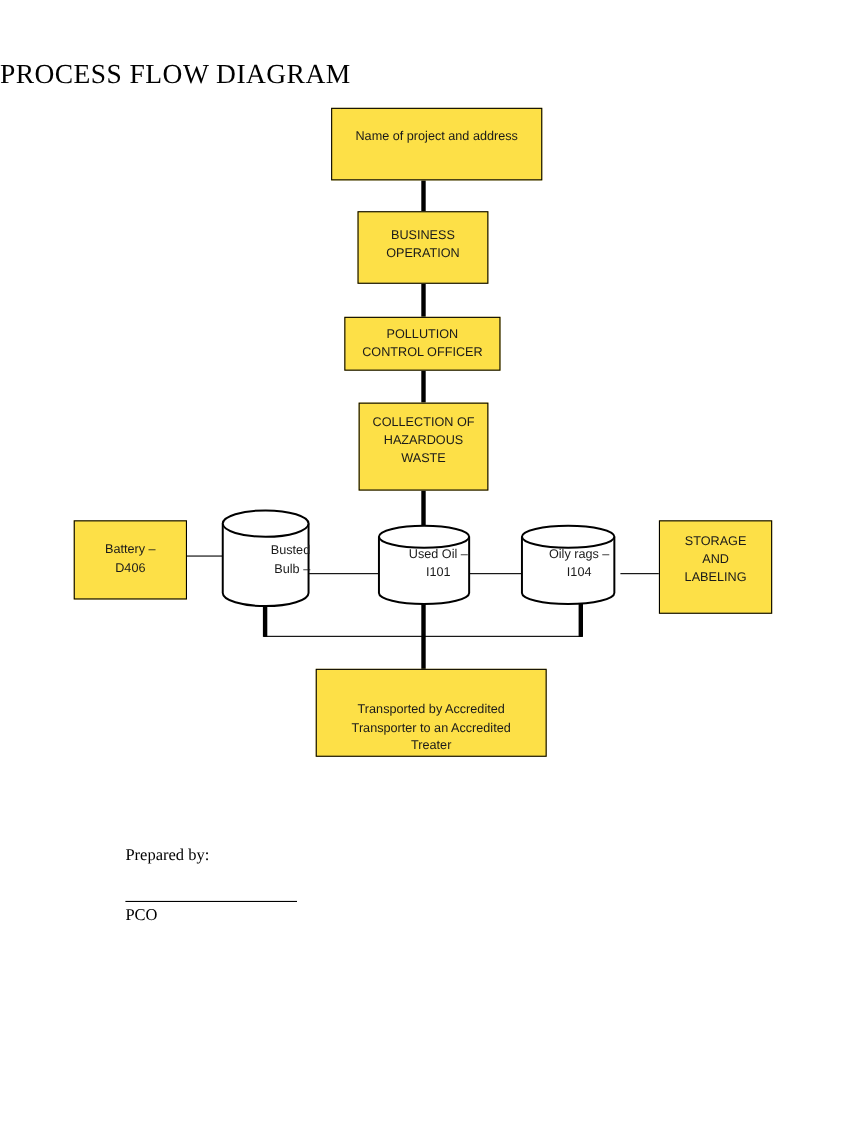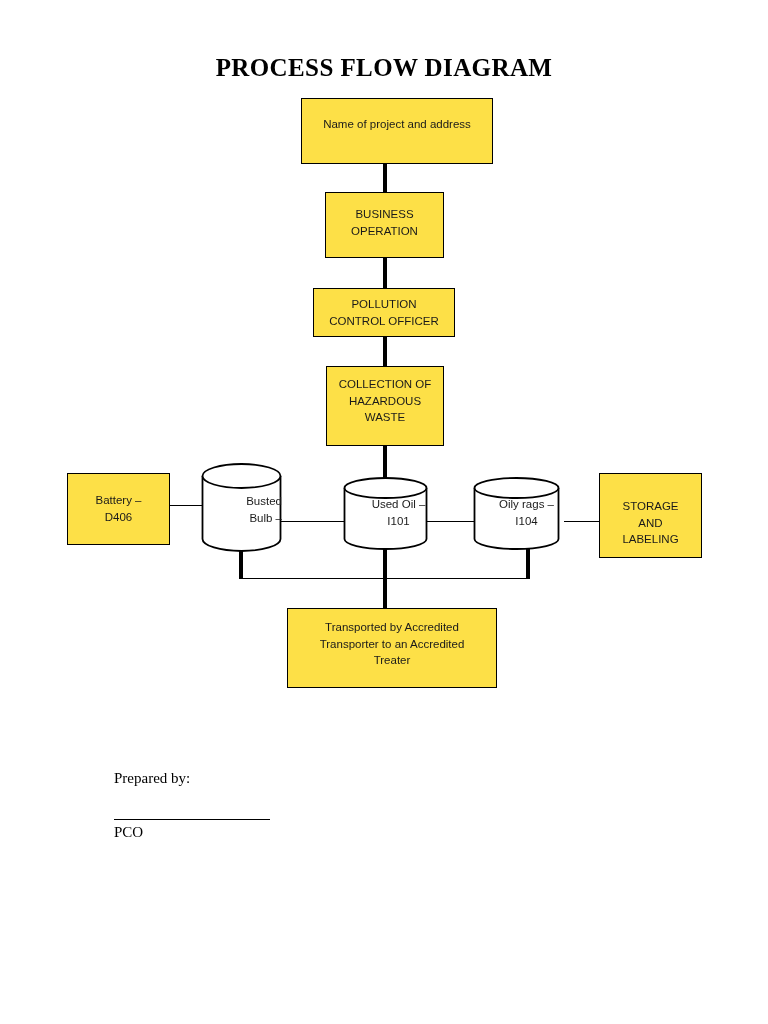--- a/index.html
+++ b/index.html
@@ -13,23 +13,22 @@
     height: 1024px;
     background: #ffffff;
     overflow: hidden;
     font-family: "Liberation Sans", sans-serif;
   }
   #doc-title {
     position: absolute;
     left: 0;
     top: 54px;
     width: 768px;
-    text-align: center;
     font-family: "Liberation Serif", serif;
-    font-weight: bold;
+    font-weight: normal;
     font-size: 25px;
     letter-spacing: 0.4px;
     color: #000000;
   }
   
   .node-box {
     position: absolute;
     box-sizing: border-box;
     border: 1.6px solid #000000;
     background: #fde047;
@@ -156,32 +155,32 @@
 
   <div class="cyl" style="left:450px; top:477px; width:107px; height:73px;margin-left:23px;">
     <svg width="87" height="73" viewBox="0 0 87 73">
       <path d="M1.5,11 L1.5,62 A42,10 0 0 0 85.5,62 L85.5,11" fill="#ffffff" stroke="#000000" stroke-width="1.8"></path>
       <ellipse cx="43.5" cy="11" rx="42" ry="10" fill="#ffffff" stroke="#000000" stroke-width="1.8"></ellipse>
     </svg>
     <span class="cyl-lbl" style="top:19px;">Oily rags –
 I104</span>
   </div>
 
-  <div class="node-box" style="left:599px; top:473px; width:103px; height:85px; align-items:flex-start; padding-top:24px;">
+  <div class="node-box" style="left:599px; top:473px; width:103px; height:85px; align-items:flex-start; padding-top:10px;">
     <span class="lbl">STORAGE
 AND
 LABELING</span>
   </div>
 
   <div class="vline" style="left:239px; top:551px; height:28px;"></div>
   <div class="vline" style="left:526px; top:549px; height:30px;"></div>
   <div class="hline-thin" style="left:240px; top:578px; width:289px;"></div>
   <div class="vline" style="left:383px; top:549px; height:60px;"></div>
 
-  <div class="node-box" style="left:287px; top:608px; width:210px; height:80px; align-items:flex-start; padding-top:10px;">
+  <div class="node-box" style="left:287px; top:608px; width:210px; height:80px; align-items:flex-end; padding-top:10px;">
     <span class="lbl">Transported by Accredited
 Transporter to an Accredited
 Treater</span>
   </div>
 
   <div class="sig-text" style="left:114px; top:770px;">Prepared by:</div>
   <div class="sig-rule" style="left:114px; top:818px; width:156px; height:1px;"></div>
   <div class="sig-text" style="left:114px; top:824px;">PCO</div>
 
 </div>

